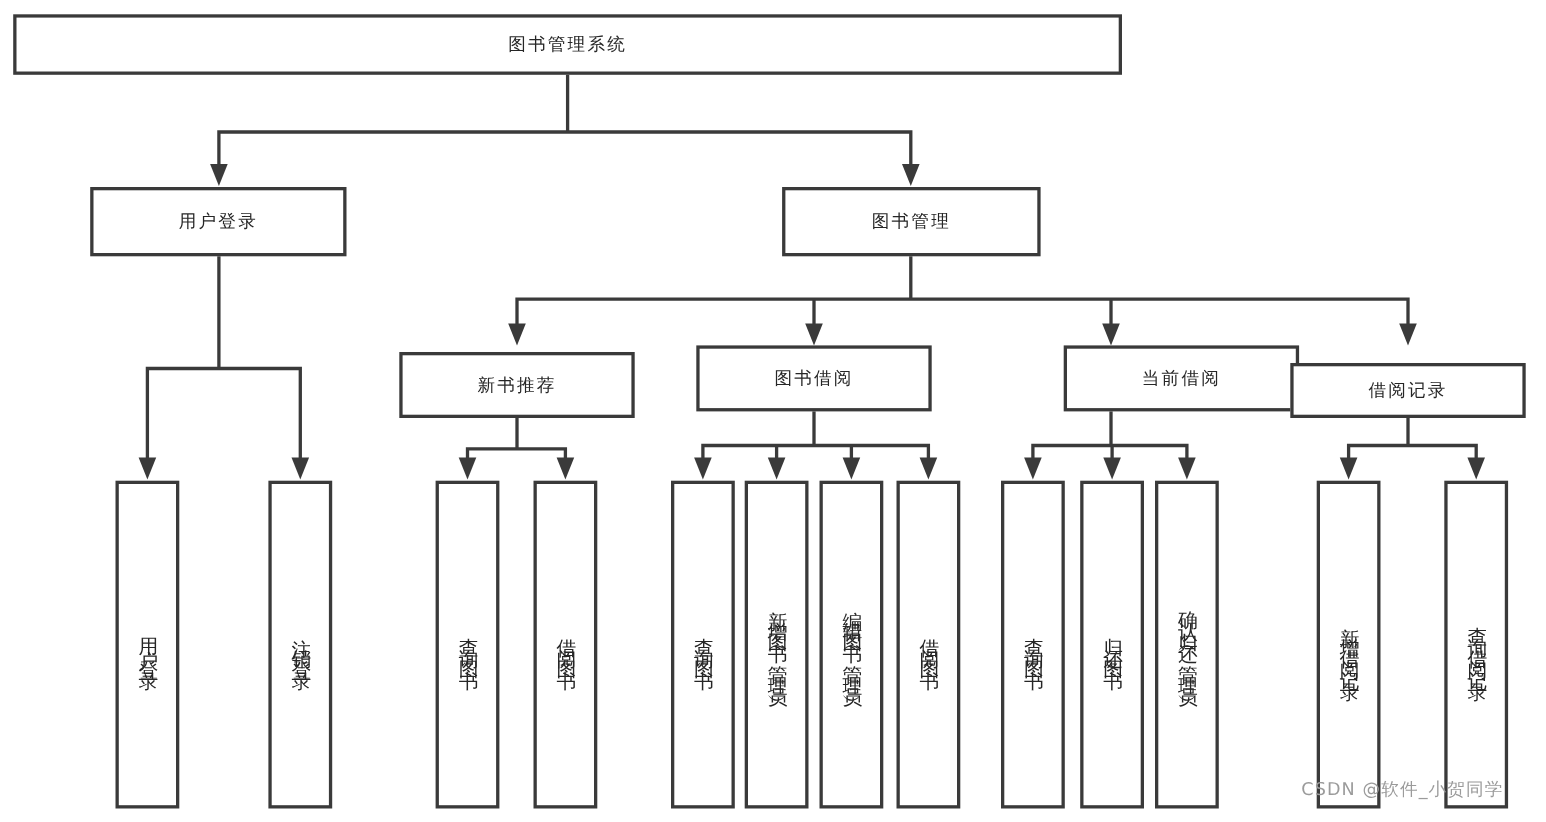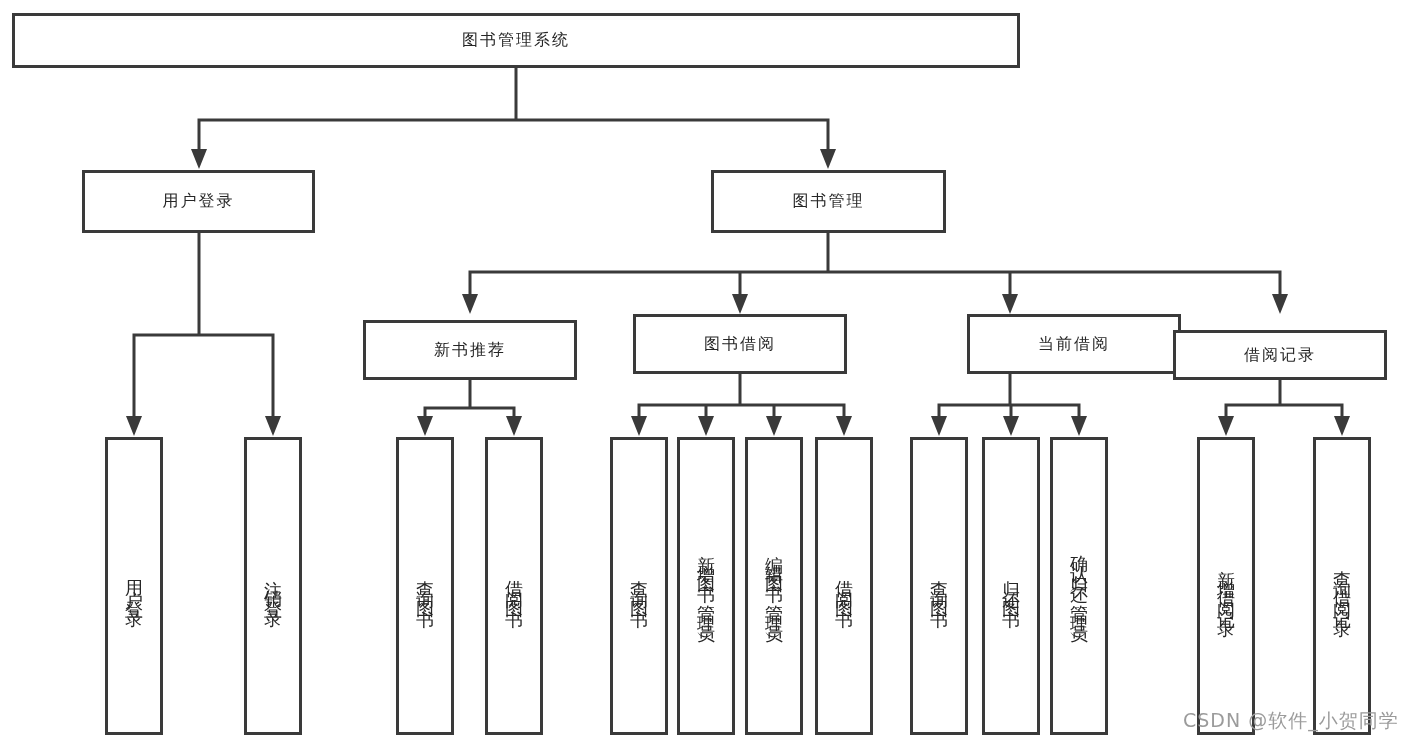--- a/index.html
+++ b/index.html
@@ -65,21 +65,21 @@
   .l-a1 { left: 105px; }  .l-a2 { left: 244px; }
   .l-b1 { left: 396px; }  .l-b2 { left: 485px; }
   .l-c1 { left: 610px; }  .l-c2 { left: 677px; }
   .l-c3 { left: 745px; }  .l-c4 { left: 815px; }
   .l-d1 { left: 910px; }  .l-d2 { left: 982px; }  .l-d3 { left: 1050px; }
   .l-e1 { left: 1197px; } .l-e2 { left: 1313px; }
   .watermark {
     position: absolute;
     left: 1183px;
     top: 708px;
-    font-size: 19px;
+    font-size: 16px;
     letter-spacing: 1px;
     color: var(--watermark-color);
     z-index: 5;
     white-space: nowrap;
   }
 </style>
 </head>
 <body>
 
 <div class="canvas">

